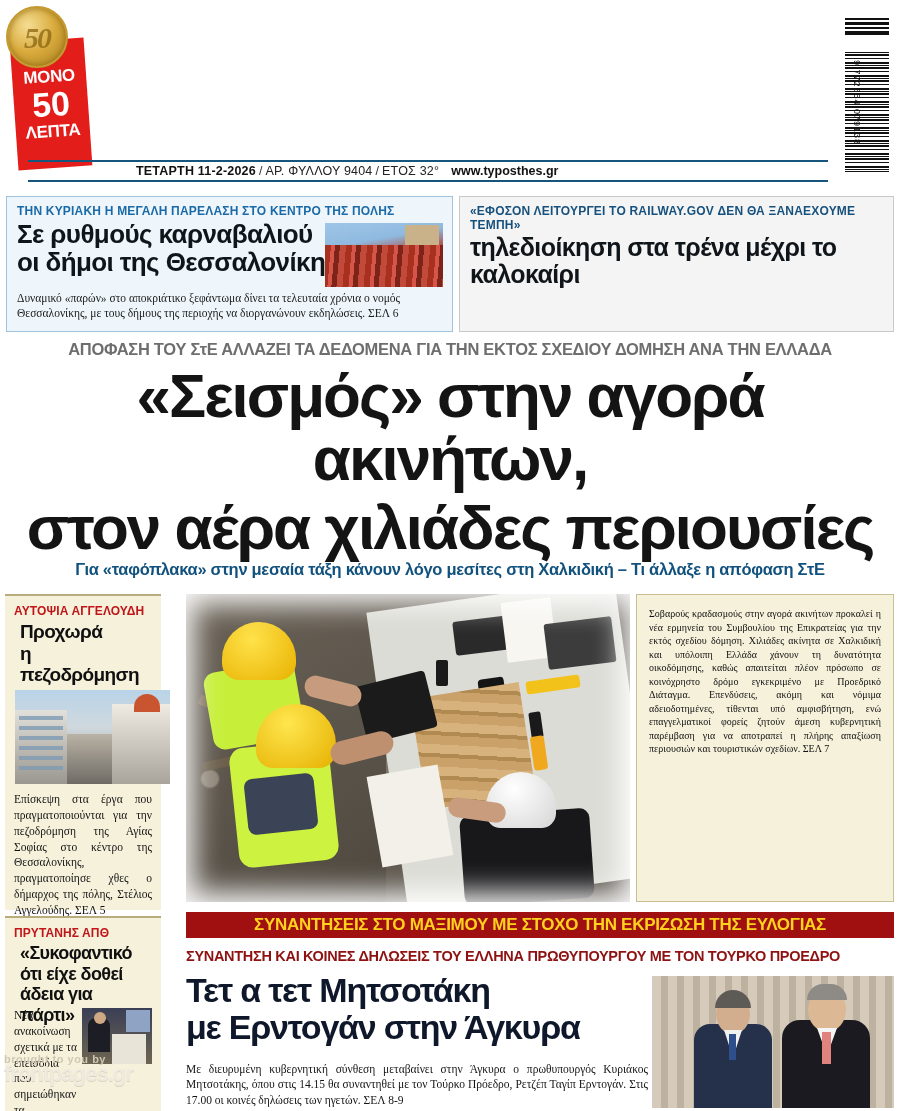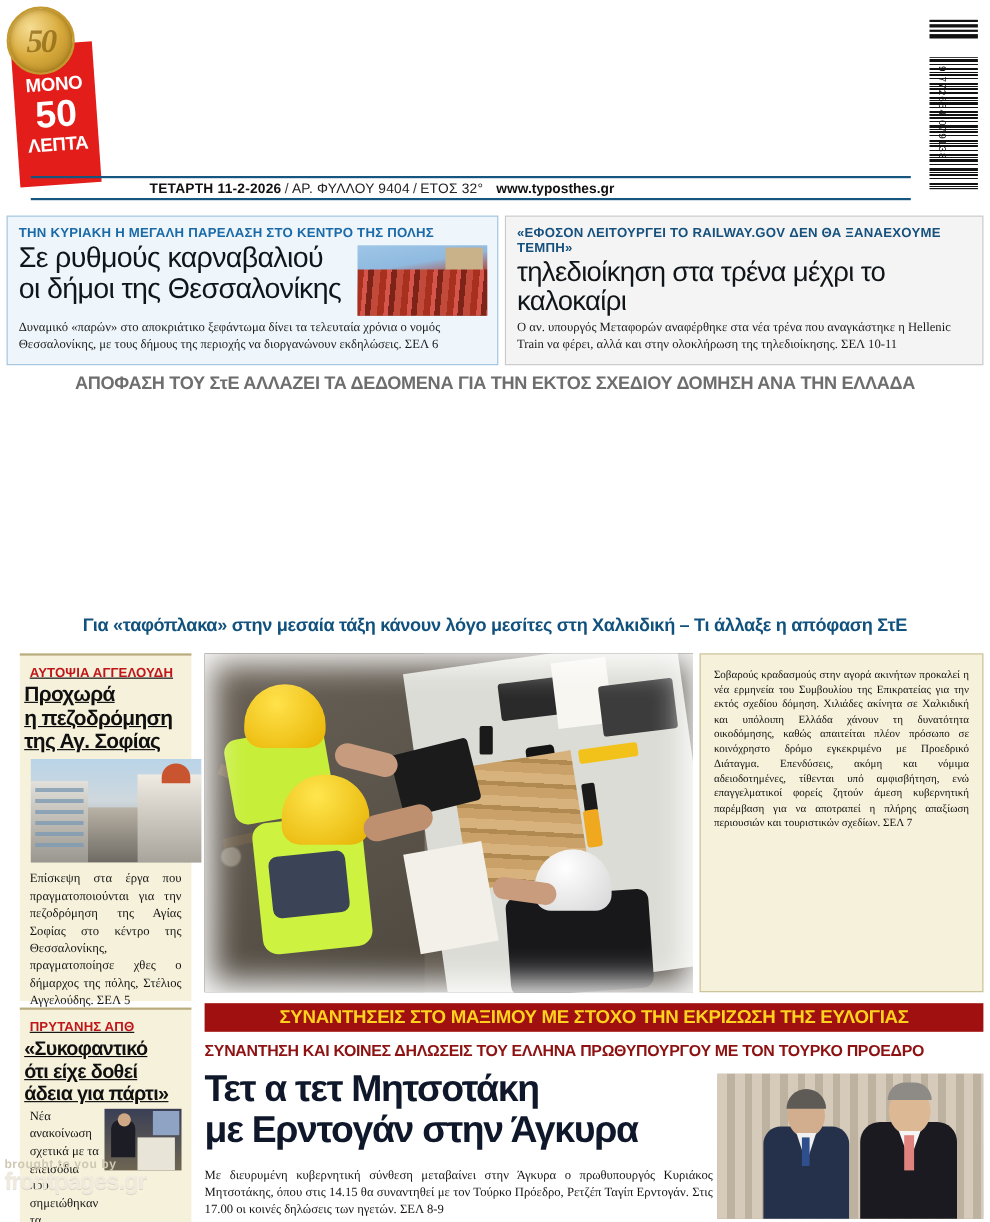--- a/index.html
+++ b/index.html
@@ -97,21 +97,21 @@
   .dateline .d-url { font-weight:bold; color:#111; margin-left:12px;}
 
   
   .topboxes { position:absolute; left:0; top:196px; width:900px; height:140px; }
   .tbox { position:absolute; top:0; height:136px; border:1px solid #9fc4dd; }
   .tbox.left  { left:6px;   width:447px; background:#eef6fb; }
   .tbox.right { left:459px; width:435px; background:#f4f4f4; border-color:#c9c9c9;}
   .tb-kicker { font-size:12px; font-weight:bold; color:#1b6aa8; letter-spacing:.2px; padding:7px 10px 2px 10px; }
   .tbox.right .tb-kicker { color:#16517e; }
   .tb-head {
-    font-size: 26px; font-weight: normal; color:#10151a; line-height:1.08;
+    font-size: 26px; font-weight: bold; color:#10151a; line-height:1.08;
     padding: 0 10px; letter-spacing:-.6px;
   }
   .tbox.right .tb-head { font-size:25px; }
   .tb-deck {
     position:absolute; left:10px; right:10px; bottom:9px;
     font-family:"Liberation Serif", serif; font-size:11.5px; color:#1a1a1a; line-height:1.35;
   }
   .tb-thumb {
     position:absolute; right:9px; top:26px; width:118px; height:64px;
     background: linear-gradient(170deg,#9fc6e8 0%,#8fb9df 30%,#b23c2c 55%,#8f2b20 100%);
@@ -137,25 +137,25 @@
   .headline .hl2 { display:block; margin-top:6px; }
   .subdeck {
     position:absolute; left:0; top:560px; width:900px; text-align:center;
     font-size:16.5px; font-weight:bold; color:#11517d; letter-spacing:-.3px; white-space:nowrap;
   }
 
   
   .midrow { position:absolute; left:0; top:594px; width:900px; height:316px; }
 
   .sidecol {
-    position:absolute; left:18px; top:0; width:156px; height:316px;
-    background:#f6f1db; border-top:2px solid #b8ac7f;text-decoration:underline;
+    position:absolute; left:5px; top:0; width:156px; height:316px;
+    background:#f6f1db; border-top:2px solid #b8ac7f;
   }
   .sc-kicker { font-size:12px; font-weight:bold; color:#c0161a; padding:8px 9px 3px 9px; letter-spacing:.1px;}
-  .sc-head { font-size:19px; font-weight:bold; color:#101010; line-height:1.14; padding:0 4px; letter-spacing:-.6px;}
+  .sc-head { font-size:19px; font-weight:bold; color:#101010; line-height:1.14; padding:0 15px; letter-spacing:-.6px;}
   .sc-photo {
     position:absolute; left:10px; top:94px; width:155px; height:94px; overflow:hidden;
     background:linear-gradient(180deg,#b9d4e8 0%,#cfd8dd 40%,#8d8d88 100%);
   }
   .sc-photo .bL{position:absolute;left:0;top:20px;width:52px;height:74px;background:linear-gradient(180deg,#e2e0da,#9a9790);}
   .sc-photo .bR{position:absolute;right:0;top:14px;width:58px;height:80px;background:linear-gradient(180deg,#efebe2,#a8a49b);}
   .sc-photo .dome{position:absolute;right:10px;top:4px;width:26px;height:18px;border-radius:13px 13px 0 0;background:#c8552f;}
   .sc-photo .road{position:absolute;left:52px;right:58px;bottom:0;top:44px;background:linear-gradient(180deg,#b9b2a6,#6f6b64);}
   .sc-photo .win{position:absolute;left:4px;top:26px;width:44px;height:60px;
      background:repeating-linear-gradient(180deg,#7e9bb3 0 4px,transparent 4px 10px);opacity:.8;}
@@ -302,27 +302,30 @@
       <div class="tb-thumb">
         <div class="bldg"></div>
         <div class="crowd"></div>
       </div>
       <div class="tb-deck">Δυναμικό «παρών» στο αποκριάτικο ξεφάντωμα δίνει τα τελευταία χρόνια ο νομός Θεσσαλονίκης, με τους δήμους της περιοχής να διοργανώνουν εκδηλώσεις. ΣΕΛ 6</div>
     </div>
 
     <div class="tbox right">
       <div class="tb-kicker">«ΕΦΟΣΟΝ ΛΕΙΤΟΥΡΓΕΙ ΤΟ RAILWAY.GOV ΔΕΝ ΘΑ ΞΑΝΑΕΧΟΥΜΕ ΤΕΜΠΗ»</div>
       <div class="tb-head">τηλεδιοίκηση στα τρένα μέχρι το καλοκαίρι</div>
-      <div class="tb-deck">Ο αν. υπουργός Μεταφορών αναφέρθηκε στα νέα τρένα που αναγκάστηκε η Hellenic Train να φέρει, αλλά και στην ολοκλήρωση της τηλεδιοίκησης. ΣΕΛ 10-11</div>
     </div>
 
   </div>
 
   <div class="kicker-main">ΑΠΟΦΑΣΗ ΤΟΥ ΣτΕ ΑΛΛΑΖΕΙ ΤΑ ΔΕΔΟΜΕΝΑ ΓΙΑ ΤΗΝ ΕΚΤΟΣ ΣΧΕΔΙΟΥ ΔΟΜΗΣΗ ΑΝΑ ΤΗΝ ΕΛΛΑΔΑ</div>
 
+  <div class="headline">
+    <span>«Σεισμός» στην αγορά ακινήτων,</span>
+    <span class="hl2">στον αέρα χιλιάδες περιουσίες</span>
+  </div>
 
   <div class="subdeck">Για «ταφόπλακα» στην μεσαία τάξη κάνουν λόγο μεσίτες στη Χαλκιδική – Τι άλλαξε η απόφαση ΣτΕ</div>
 
   <div class="midrow">
 
     <div class="sidecol">
       <div class="sc-kicker">ΑΥΤΟΨΙΑ ΑΓΓΕΛΟΥΔΗ</div>
       <div class="sc-head">Προχωρά</div>
       <div class="sc-head">η πεζοδρόμηση</div>
       <div class="sc-head">της Αγ. Σοφίας</div>

